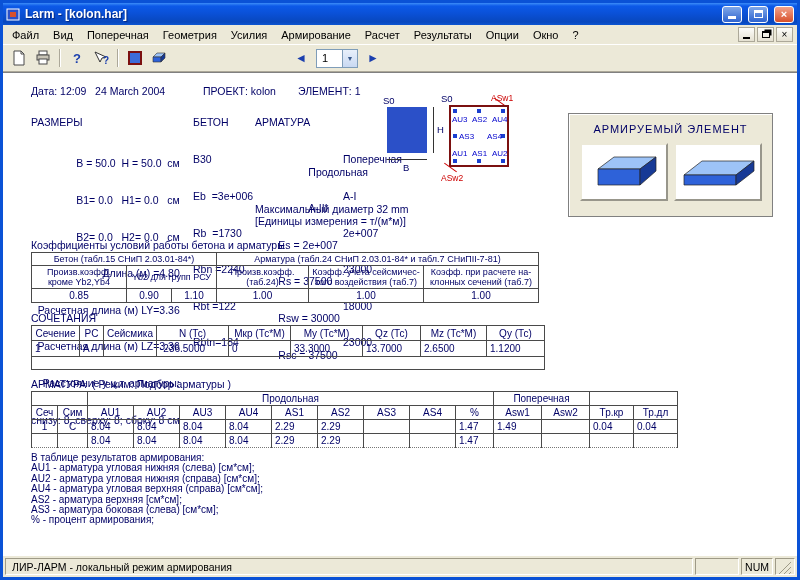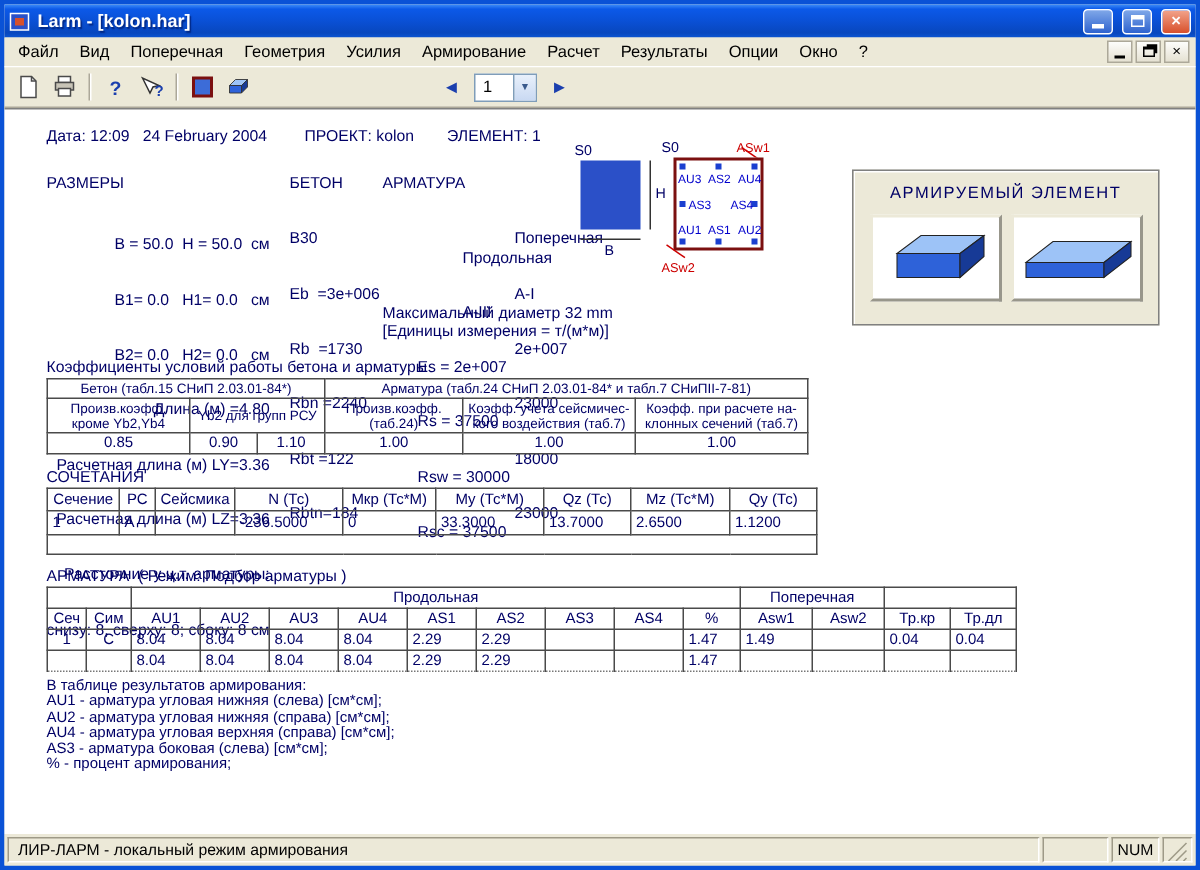--- a/index.html
+++ b/index.html
@@ -178,21 +178,21 @@
           <span>▼</span>
         </span>
     </span>
     <span class="tbtn">
         <span class="navarrow">►</span>
       </span>
   </div>
 
   <div class="content">
 
-    <div class="abs rpt" style="left:28px;top:12px;">Дата: 12:09   24 February 2004</div>
+    <div class="abs rpt" style="left:28px;top:12px;">Дата: 12:09   24 March 2004</div>
     <div class="abs rpt" style="left:200px;top:12px;">ПРОЕКТ: kolon</div>
     <div class="abs rpt" style="left:295px;top:12px;">ЭЛЕМЕНТ: 1</div>
 
     <div class="abs rpt" style="left:28px;top:43px;">РАЗМЕРЫ</div>
     <div class="abs rpt rpt-block" style="left:28px;top:60px;text-align:right;">
       <div>B = 50.0  H = 50.0  см</div>
       <div>B1= 0.0   H1= 0.0   см</div>
       <div>B2= 0.0   H2= 0.0   см</div>
       <div>Длина (м) =4.80</div>
       <div>Расчетная длина (м) LY=3.36</div>
@@ -449,20 +449,21 @@
         <td></td>
       </tr>
     </tbody>
       </table>
 
     <div class="abs legend" style="left:28px;top:380px;">
       <div>В таблице результатов армирования:</div>
       <div>AU1 - арматура угловая нижняя (слева) [см*см];</div>
       <div>AU2 - арматура угловая нижняя (справа) [см*см];</div>
       <div>AU4 - арматура угловая верхняя (справа) [см*см];</div>
+      <div>AS2 - арматура верхняя [см*см];</div>
       <div>AS3 - арматура боковая (слева) [см*см];</div>
       <div>% - процент армирования;</div>
     </div>
 
   </div>
 
   <div class="statusbar">
     <span class="spanel sp-main">ЛИР-ЛАРМ - локальный режим армирования</span>
     <span class="spanel sp-a"></span>
     <span class="spanel sp-num">NUM</span>

